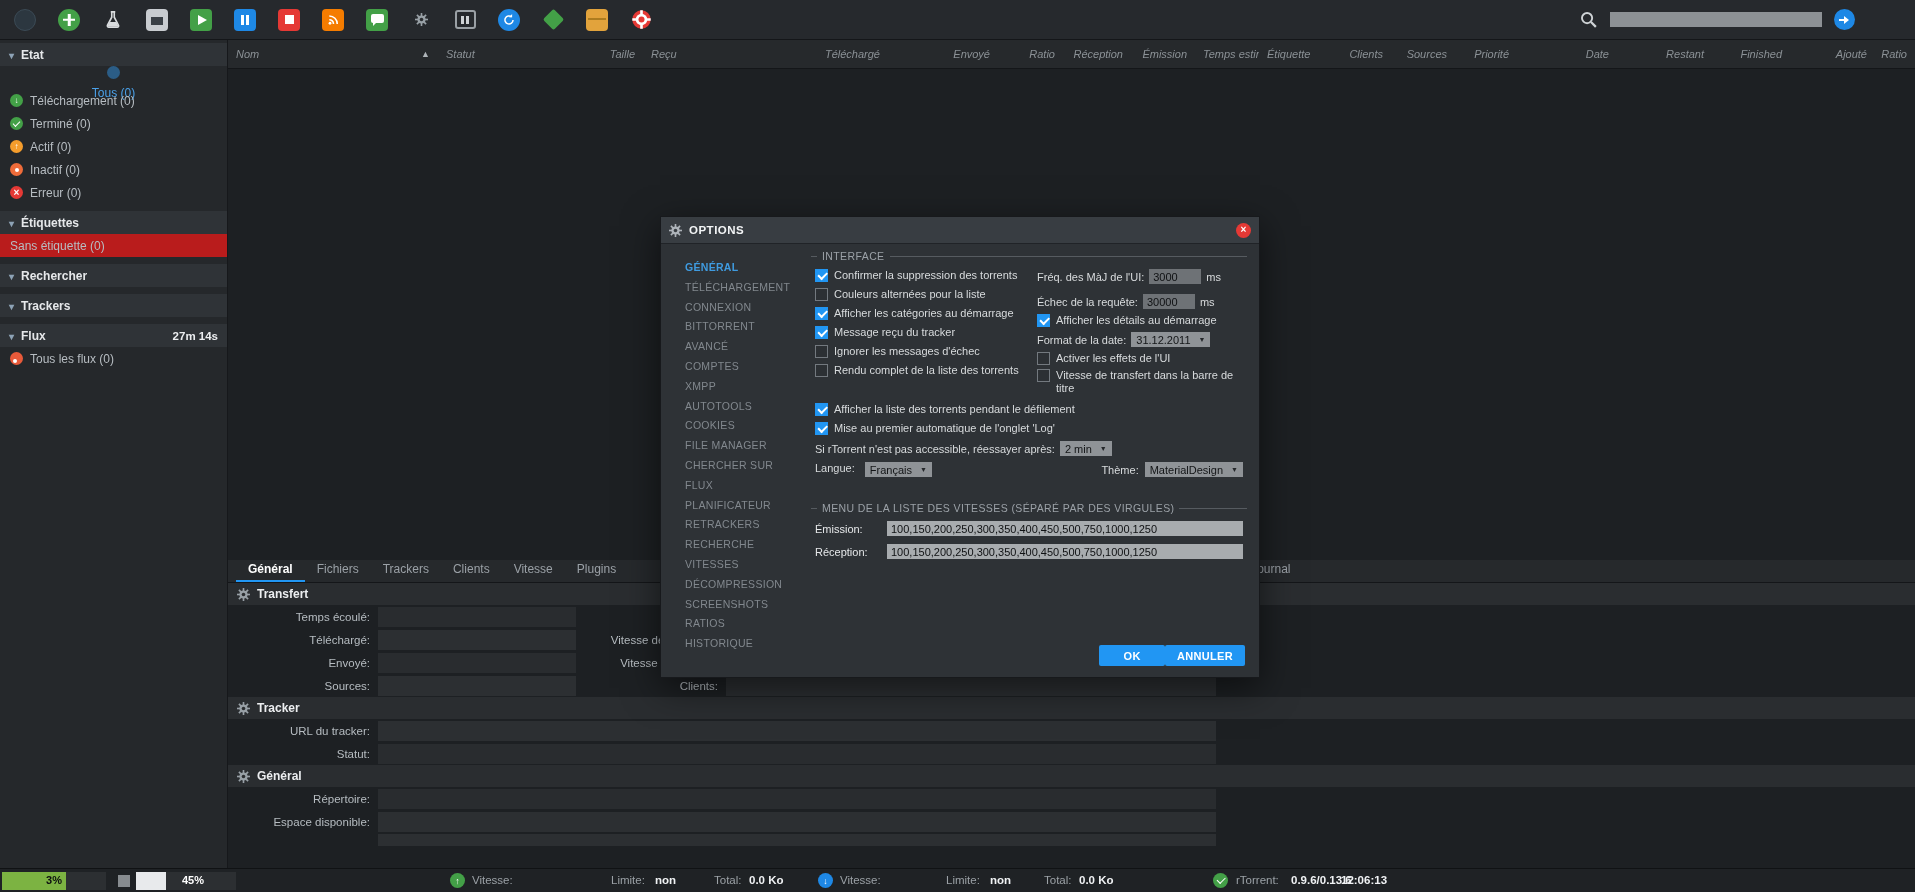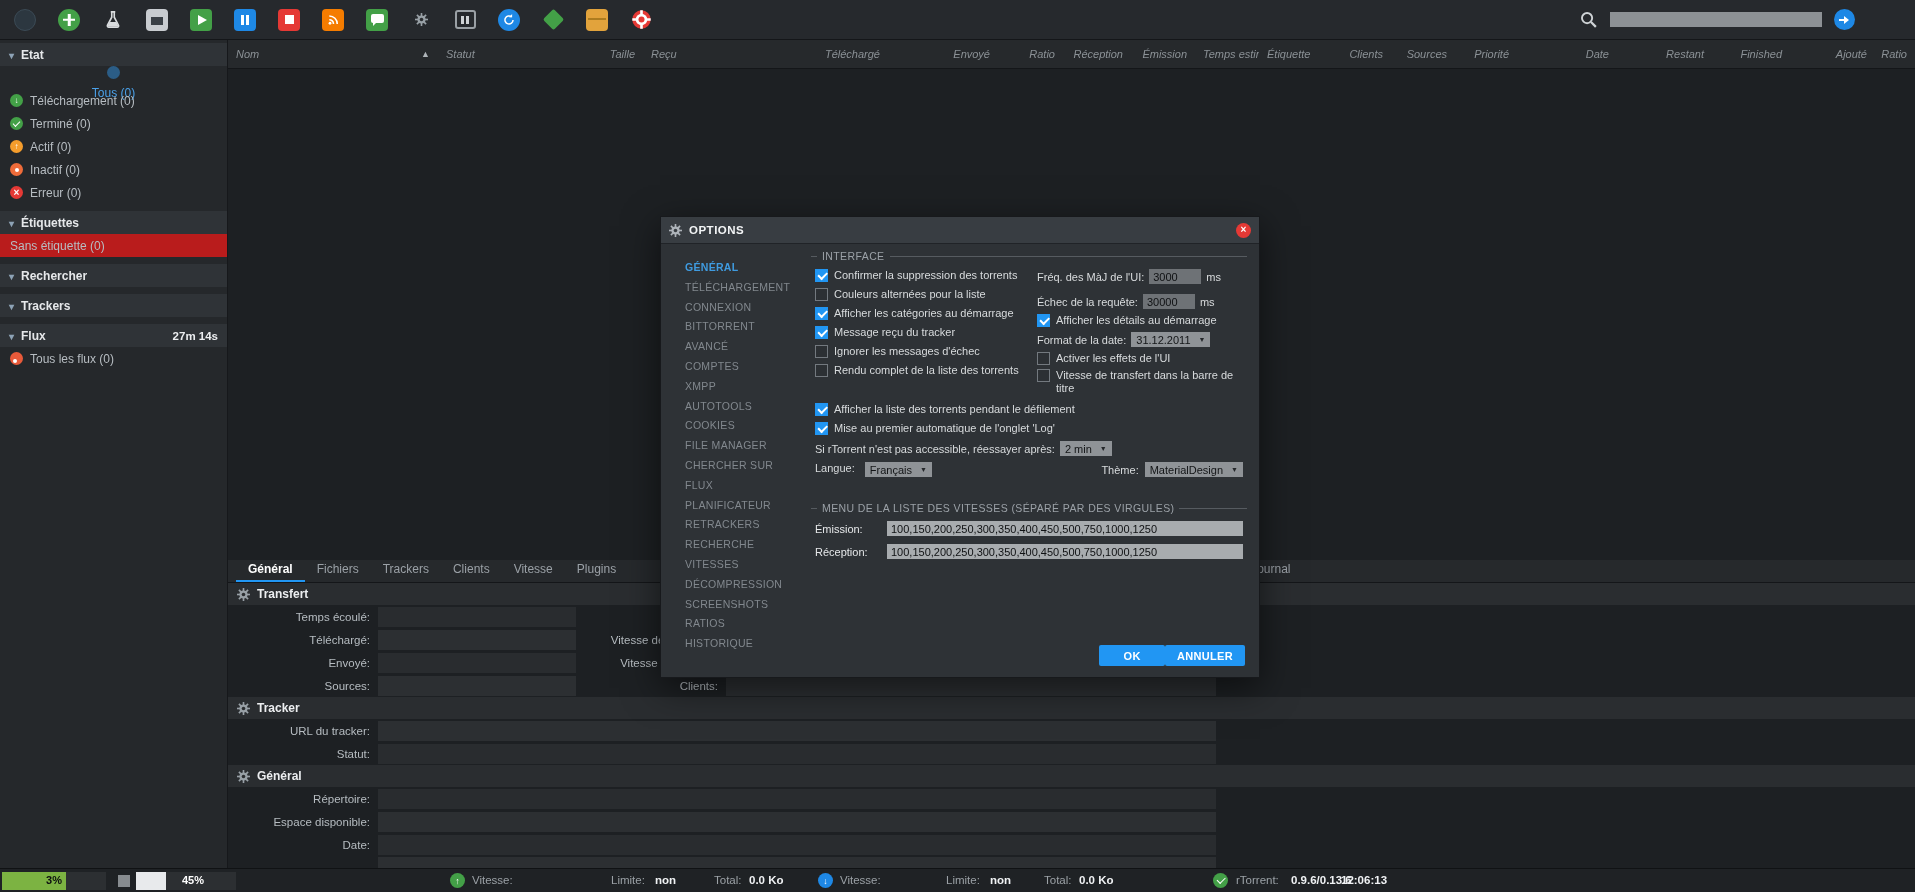--- a/index.html
+++ b/index.html
@@ -443,24 +443,20 @@
         <span>Général</span>
       </div>
       <div class="d-row">
         <span class="d-l1">Répertoire:</span>
           <span class="d-vw"></span>
       </div>
       <div class="d-row">
         <span class="d-l1">Espace disponible:</span>
           <span class="d-vw"></span>
       </div>
-      <div class="d-row">
-        <span class="d-l1">Date:</span>
-          <span class="d-vw"></span>
-      </div>
       <div class="partial-row">
         <span class="pr-spacer"></span>
           <span class="pr-strip"></span>
       </div>
     </div>
   </div>
 
   <div class="statusbar">
     <span class="gauge g1">
         <span class="fill"></span>

